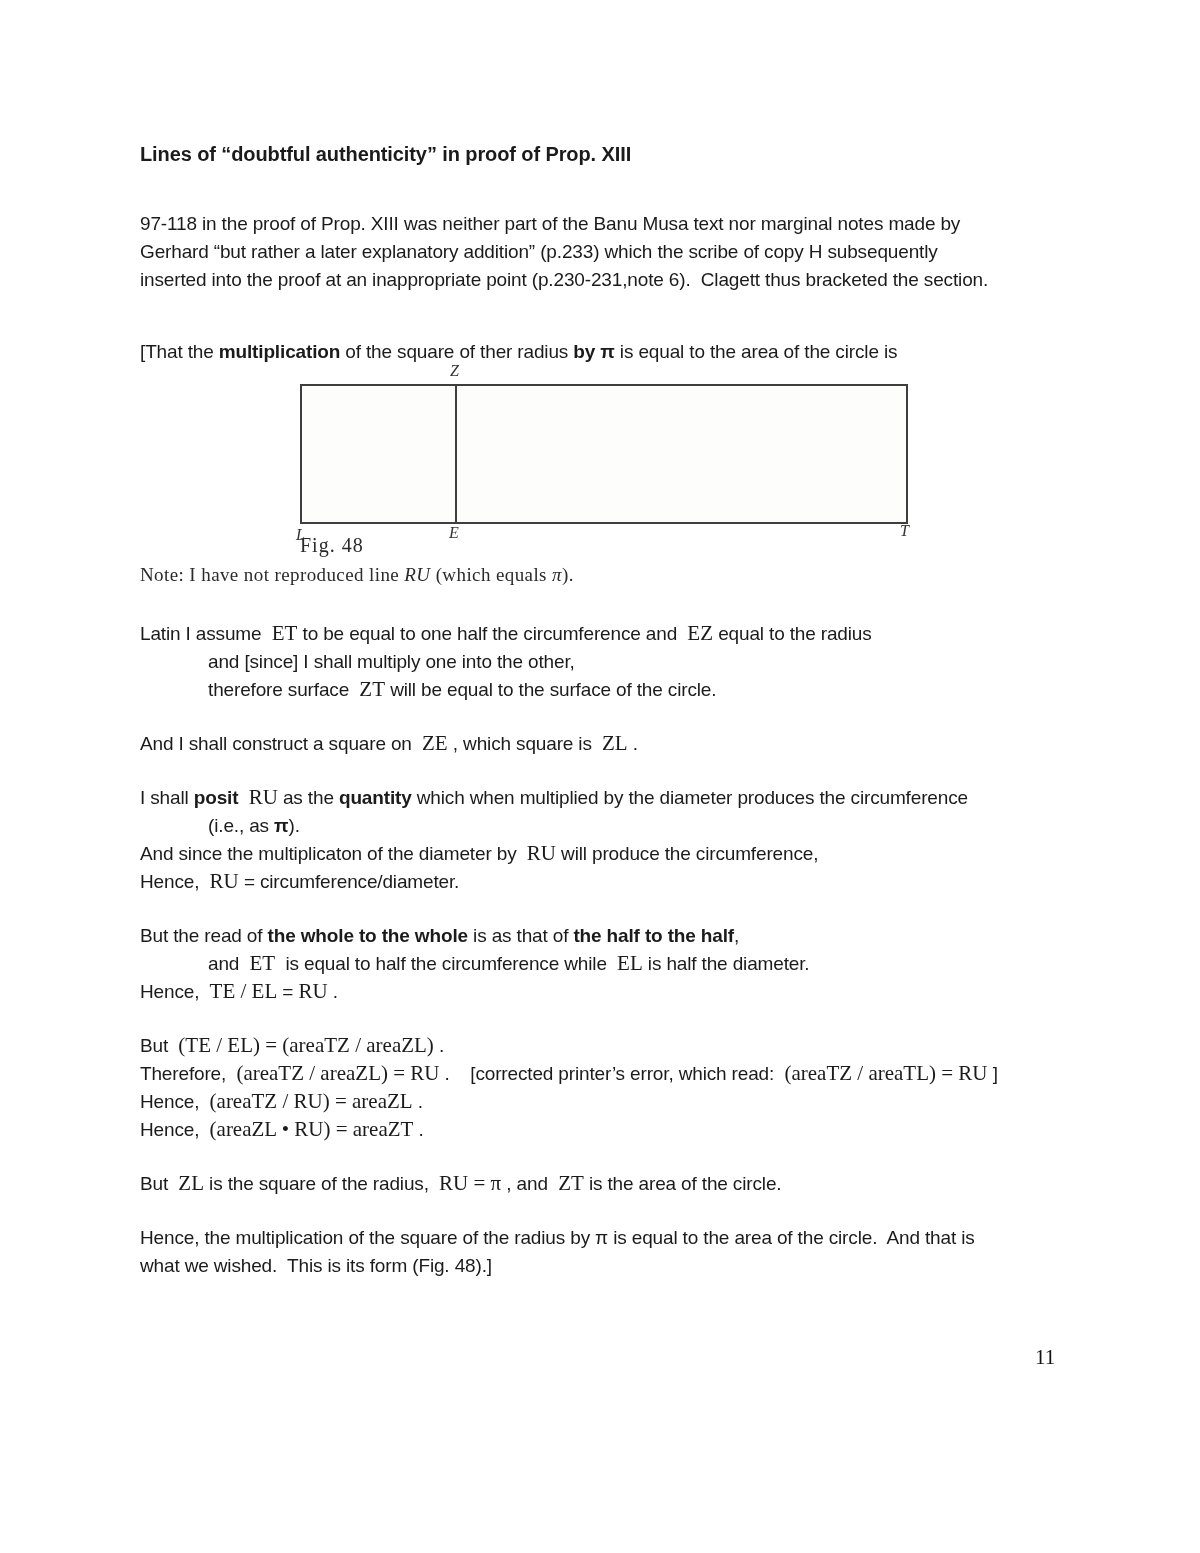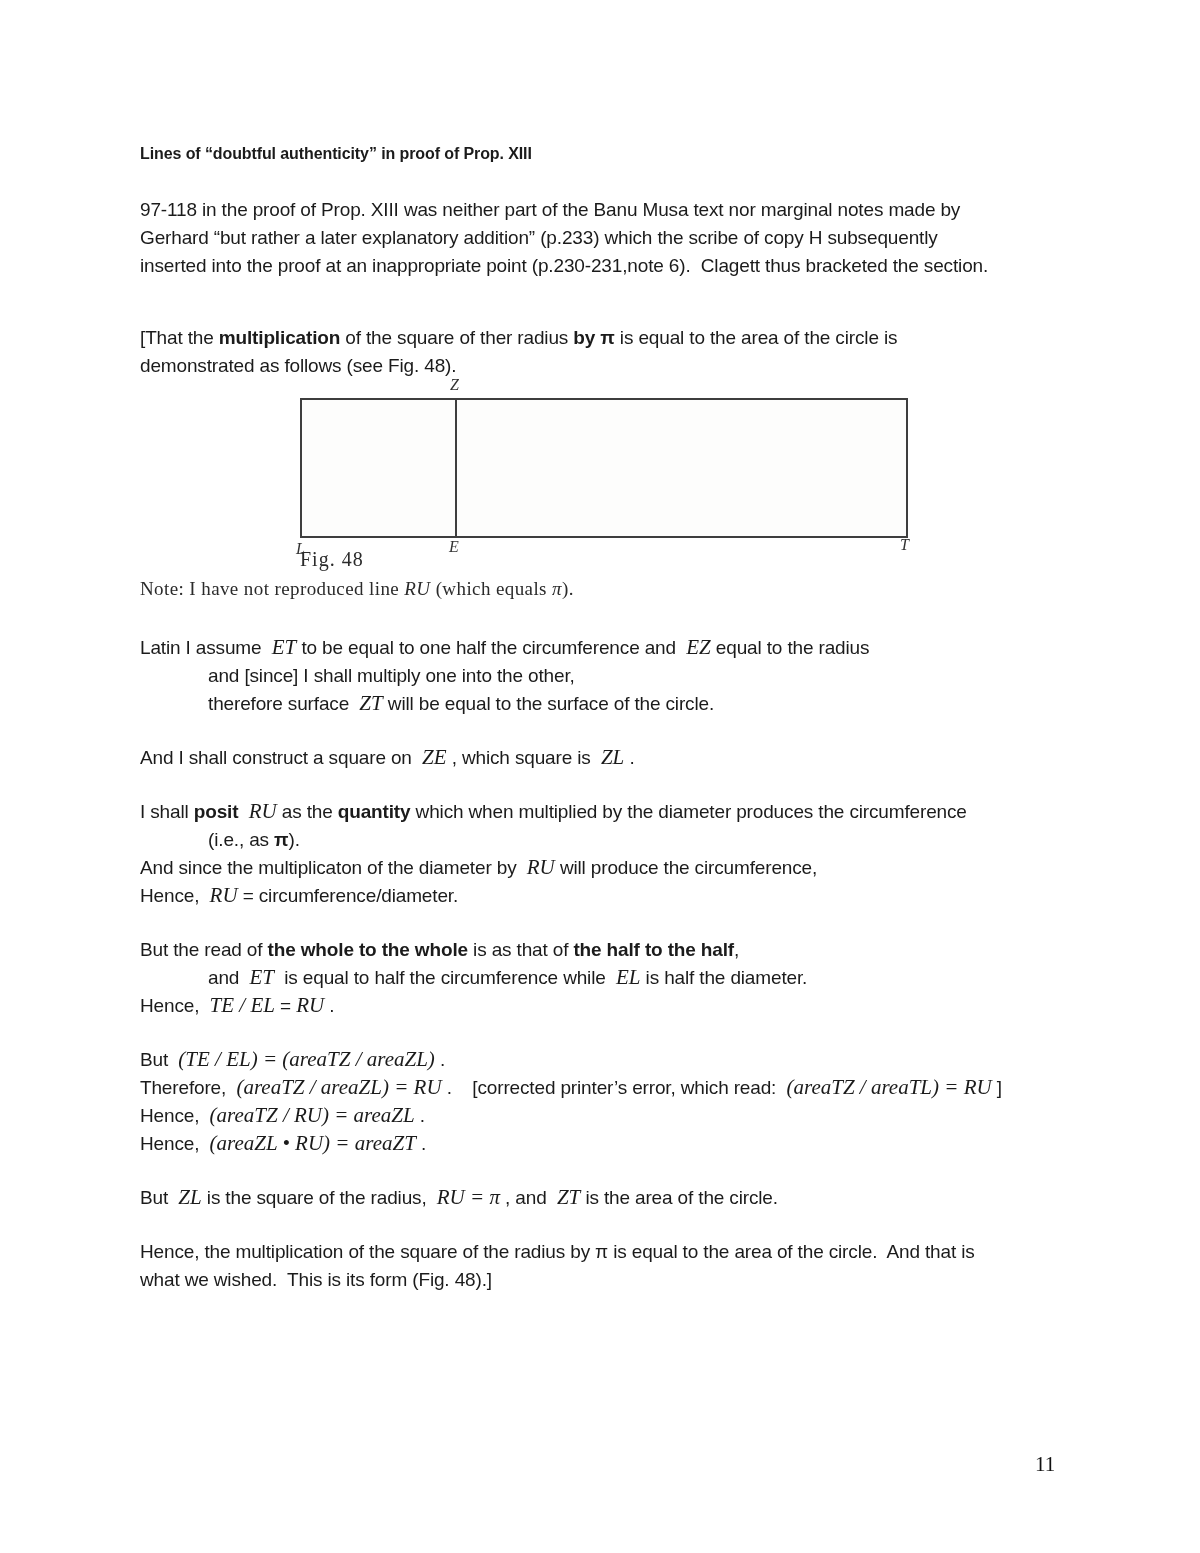--- a/index.html
+++ b/index.html
@@ -2,28 +2,28 @@
 <html><head>
 <meta charset="utf-8">
 <style>
   * { margin:0; padding:0; box-sizing:border-box; }
   html, body { background:#ffffff; }
   body {
     width:1200px; height:1553px; position:relative; overflow:hidden;
     font-family:"Liberation Sans", sans-serif; color:#1b1b1b;
   }
   .page { position:absolute; inset:0; padding:140px 90px 0 140px; }
-  .heading { font-size:16px; line-height:28px; font-weight:bold; margin-bottom:28px; letter-spacing:-0.1px; }
+  .heading { font-size:20px; line-height:28px; font-weight:bold; margin-bottom:42px; letter-spacing:-0.1px; }
   .para { margin-bottom:26px; }
   .para.sb { margin-top:44px; }
   #blocks-before .para:last-child { margin-bottom:0; }
   .line { font-size:19px; line-height:28px; white-space:pre; letter-spacing:-0.15px; }
   .line.indent { padding-left:68px; }
   .b { font-weight:bold; }
-  .m { font-family:"Liberation Serif", serif; font-style:italic; font-size:21px; line-height:1; letter-spacing:0; }
+  .m { font-family:"Liberation Serif", serif; font-size:21px; line-height:1; letter-spacing:0; }
   .i { font-style:italic; }
 
   
   .fig-wrap {
     position:relative; height:232px; margin-bottom:22px;
     font-family:"Liberation Serif", serif; color:#2e2e2e;
   }
   .fig-rect {
     position:absolute; left:160px; top:18px; width:608px; height:140px;
     border:2px solid #3e3e3e; background:#fdfdfc;
@@ -36,40 +36,39 @@
   .lbl-t { left:760px; top:156px; }
   .fig-caption {
     position:absolute; left:160px; top:168px; width:608px; text-align:left;
     font-size:20px; letter-spacing:1px; color:#2b2b2b;
   }
   .fig-note {
     position:absolute; left:0; top:198px; width:100%; 
     font-size:19px; letter-spacing:0.4px; color:#2b2b2b; white-space:pre;
   }
   .page-number {
-    position:absolute; left:1035px; top:1452px;
+    position:absolute; left:1035px; top:1345px;
     font-family:"Liberation Serif", serif; font-size:21px; color:#111111;
   }
 </style>
 </head>
 <body>
 
 <div class="page">
 
   <h1 class="heading">Lines of “doubtful authenticity” in proof of Prop. XIII</h1>
 
   <div id="blocks-before">
       <div class="para">
         <div class="line"><span>97-118 in the proof of Prop. XIII was neither part of the Banu Musa text nor marginal notes made by</span></div>
         <div class="line"><span>Gerhard “but rather a later explanatory addition” (p.233) which the scribe of copy H subsequently</span></div>
         <div class="line"><span>inserted into the proof at an inappropriate point (p.230-231,note 6).  Clagett thus bracketed the section.</span></div>
       </div>
       <div class="para sb">
         <div class="line"><span>[That the </span><span class="b">multiplication</span><span> of the square of ther radius </span><span class="b">by π</span><span> is equal to the area of the circle is</span></div>
-        <div class="line"><span>demonstrated as follows (see Fig. 48).</span></div>
       </div>
     </div>
 
   <div class="fig-wrap">
     <span class="fig-lbl lbl-z">Z</span>
     <div class="fig-rect">
       <div class="fig-divider"></div>
     </div>
     <span class="fig-lbl lbl-l">L</span>
     <span class="fig-lbl lbl-e">E</span>

